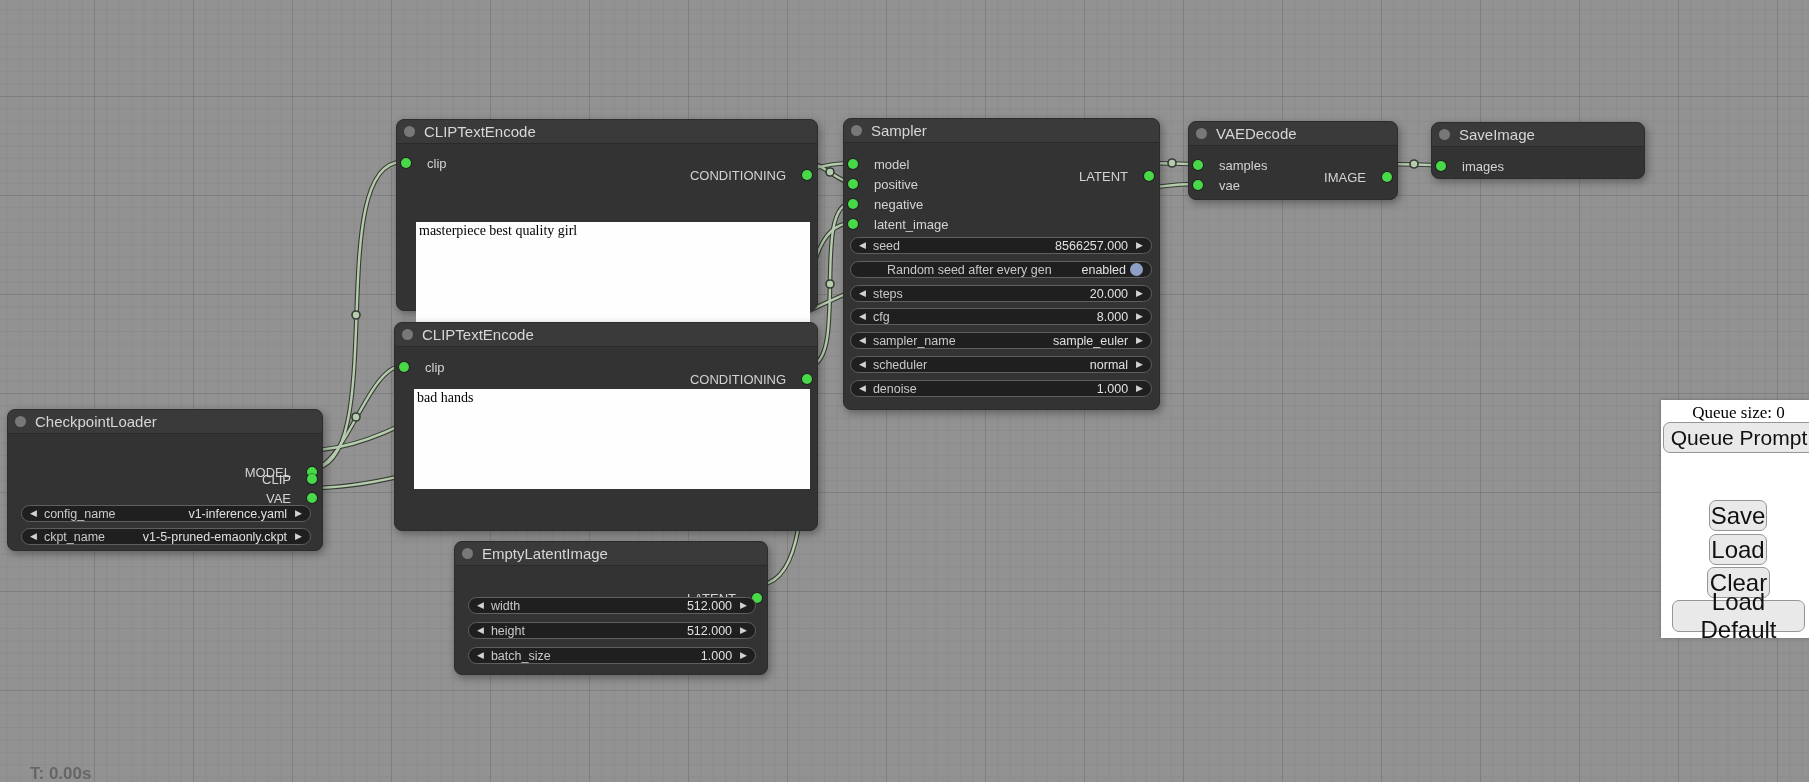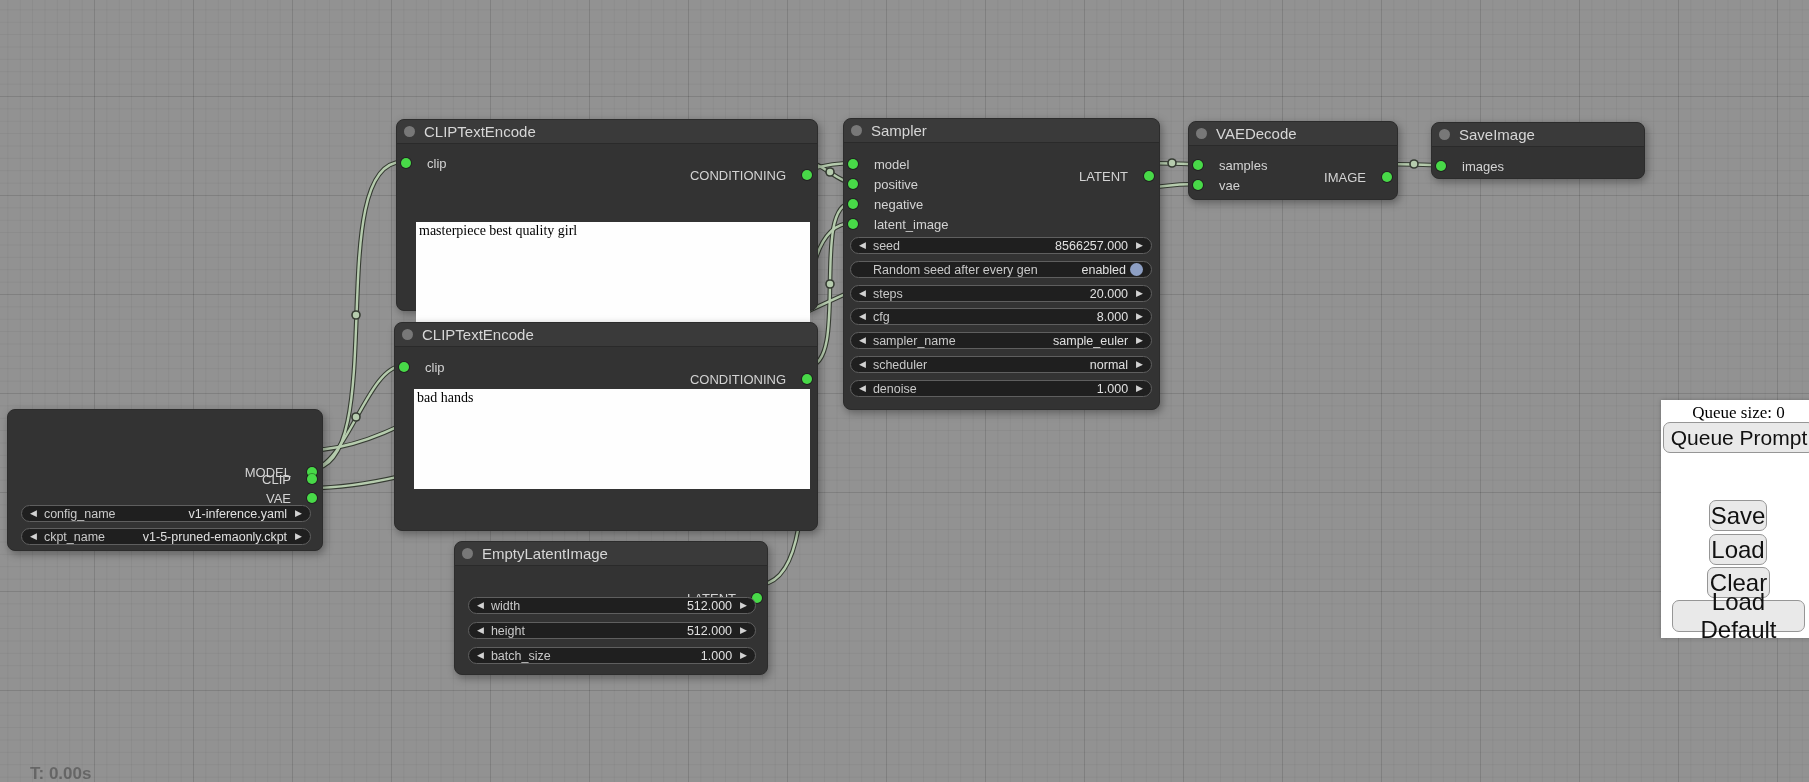--- a/index.html
+++ b/index.html
@@ -26,21 +26,21 @@
   .title-dot{width:11px;height:11px;border-radius:50%;background:#787878;margin:0 9px 0 7px;flex:0 0 auto;}
   .slot{position:absolute;height:16px;display:flex;align-items:center;color:#d3d3d3;font-size:13px;gap:16px;}
   .slot.in{left:4px;}
   .slot.out{right:5px;margin-top:12px;}
   .port{width:10px;height:10px;border-radius:50%;background:#48d948;box-shadow:0 0 0 1px rgba(0,0,0,0.35);flex:0 0 auto;}
   .widget{position:absolute;height:17px;background:#1f1f1f;border:1px solid #5f5f5f;border-radius:10px;
         display:flex;align-items:center;font-size:12.5px;color:#c9c9c9;padding:0 8px;box-sizing:border-box;}
   .widget .arrow{font-size:9px;color:#d2d2d2;line-height:1;}
   .widget .wname{margin-left:7px;white-space:nowrap;}
   .widget .wvalue{margin-left:auto;margin-right:8px;color:#e0e0e0;white-space:nowrap;}
-  .widget.toggle .wname{margin-left:14px;}
+  .widget.toggle .wname{margin-left:28px;}
   .widget.toggle .wvalue{margin-right:4px;}
   .toggle-dot{width:13px;height:13px;border-radius:50%;background:#8d9fc4;flex:0 0 auto;}
   .prompt-text{position:absolute;background:#fefefe;color:#000;border:none;outline:none;resize:none;
         font-family:"Liberation Serif",serif;font-size:14px;padding:1px 3px;box-sizing:border-box;}
   #menu{position:absolute;left:1661px;top:400px;width:155px;height:238px;z-index:3;
         background:#ffffff;box-shadow:0 0 4px rgba(0,0,0,0.25);}
   #menu .queue-size{position:absolute;left:0;top:3px;width:100%;text-align:center;
         font-family:"Liberation Serif",serif;font-size:17px;color:#000;}
   .menu-btn{position:absolute;background:#e9e9e9;border:1px solid #969696;border-radius:7px;
         font-family:"Liberation Sans",sans-serif;font-size:24px;color:#111;
@@ -97,20 +97,24 @@
       <circle cx="804" cy="404" r="4.8" fill="#363c33"></circle>
         <circle cx="804" cy="404" r="3.2" fill="#b6ccae"></circle>
       <circle cx="1172" cy="163" r="4.8" fill="#363c33"></circle>
         <circle cx="1172" cy="163" r="3.2" fill="#b6ccae"></circle>
       <circle cx="1414" cy="164" r="4.8" fill="#363c33"></circle>
         <circle cx="1414" cy="164" r="3.2" fill="#b6ccae"></circle>
     </g>
   </svg>
 
   <div class="node" style="left:7px;top:409px;width:316px;height:142px;">
+    <div class="node-title">
+      <span class="title-dot"></span>
+      <span>CheckpointLoader</span>
+    </div>
     <div class="slot out" style="top:42px;">
       <span>MODEL</span>
       <span class="port"></span>
     </div>
     <div class="slot out" style="top:52px;margin-top:9px;">
       <span>CLIP</span>
       <span class="port"></span>
     </div>
     <div class="slot out" style="top:71px;margin-top:9px;">
       <span>VAE</span>

